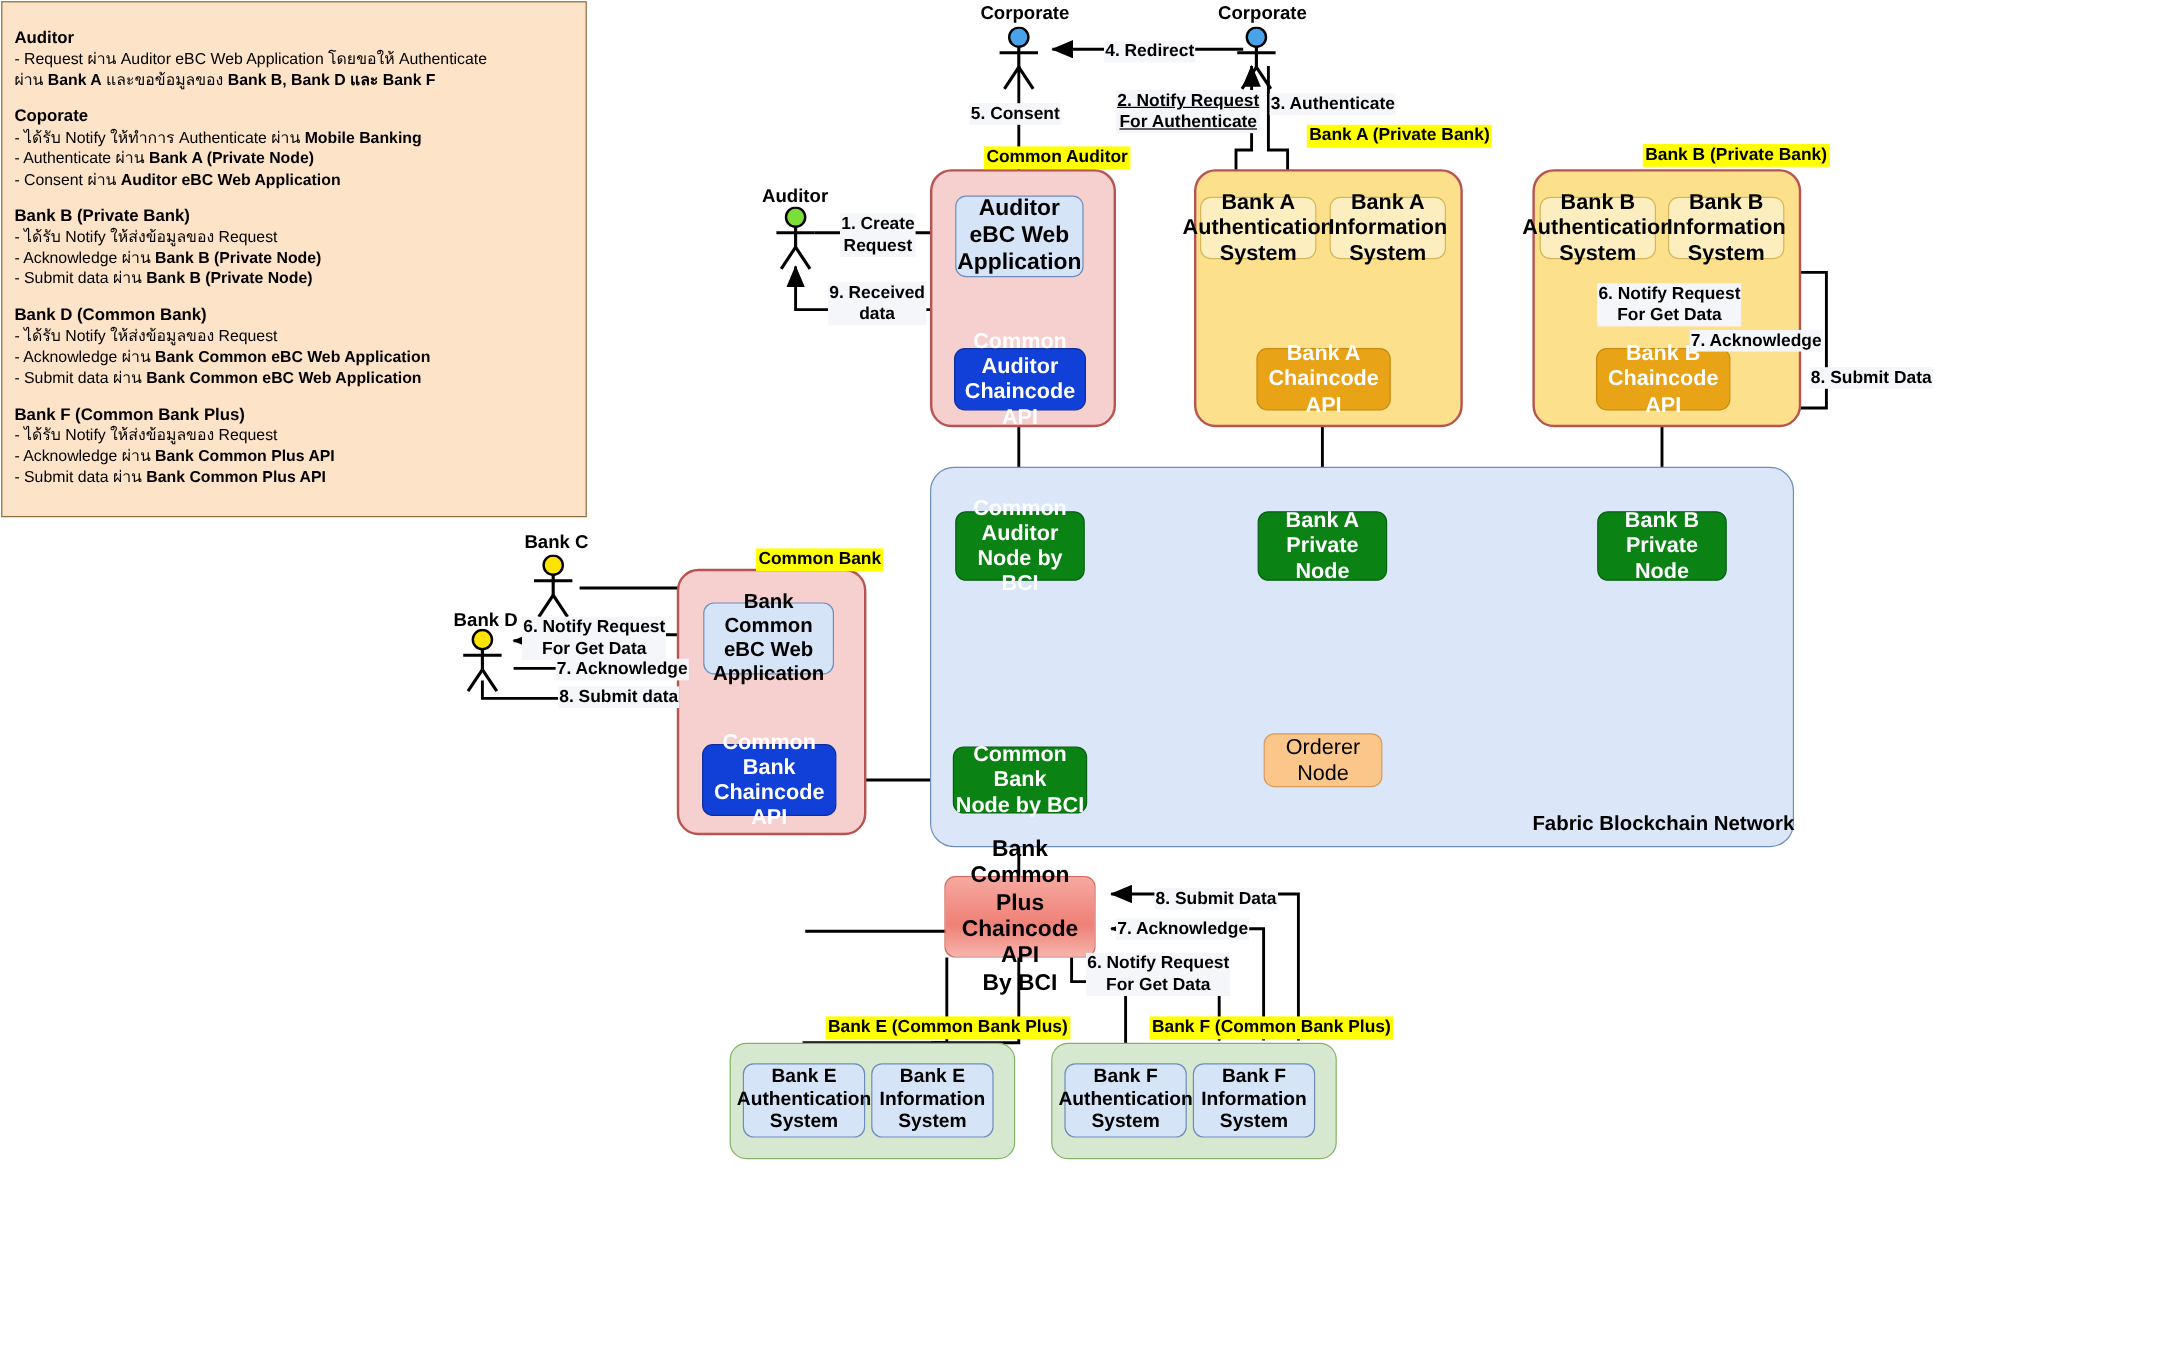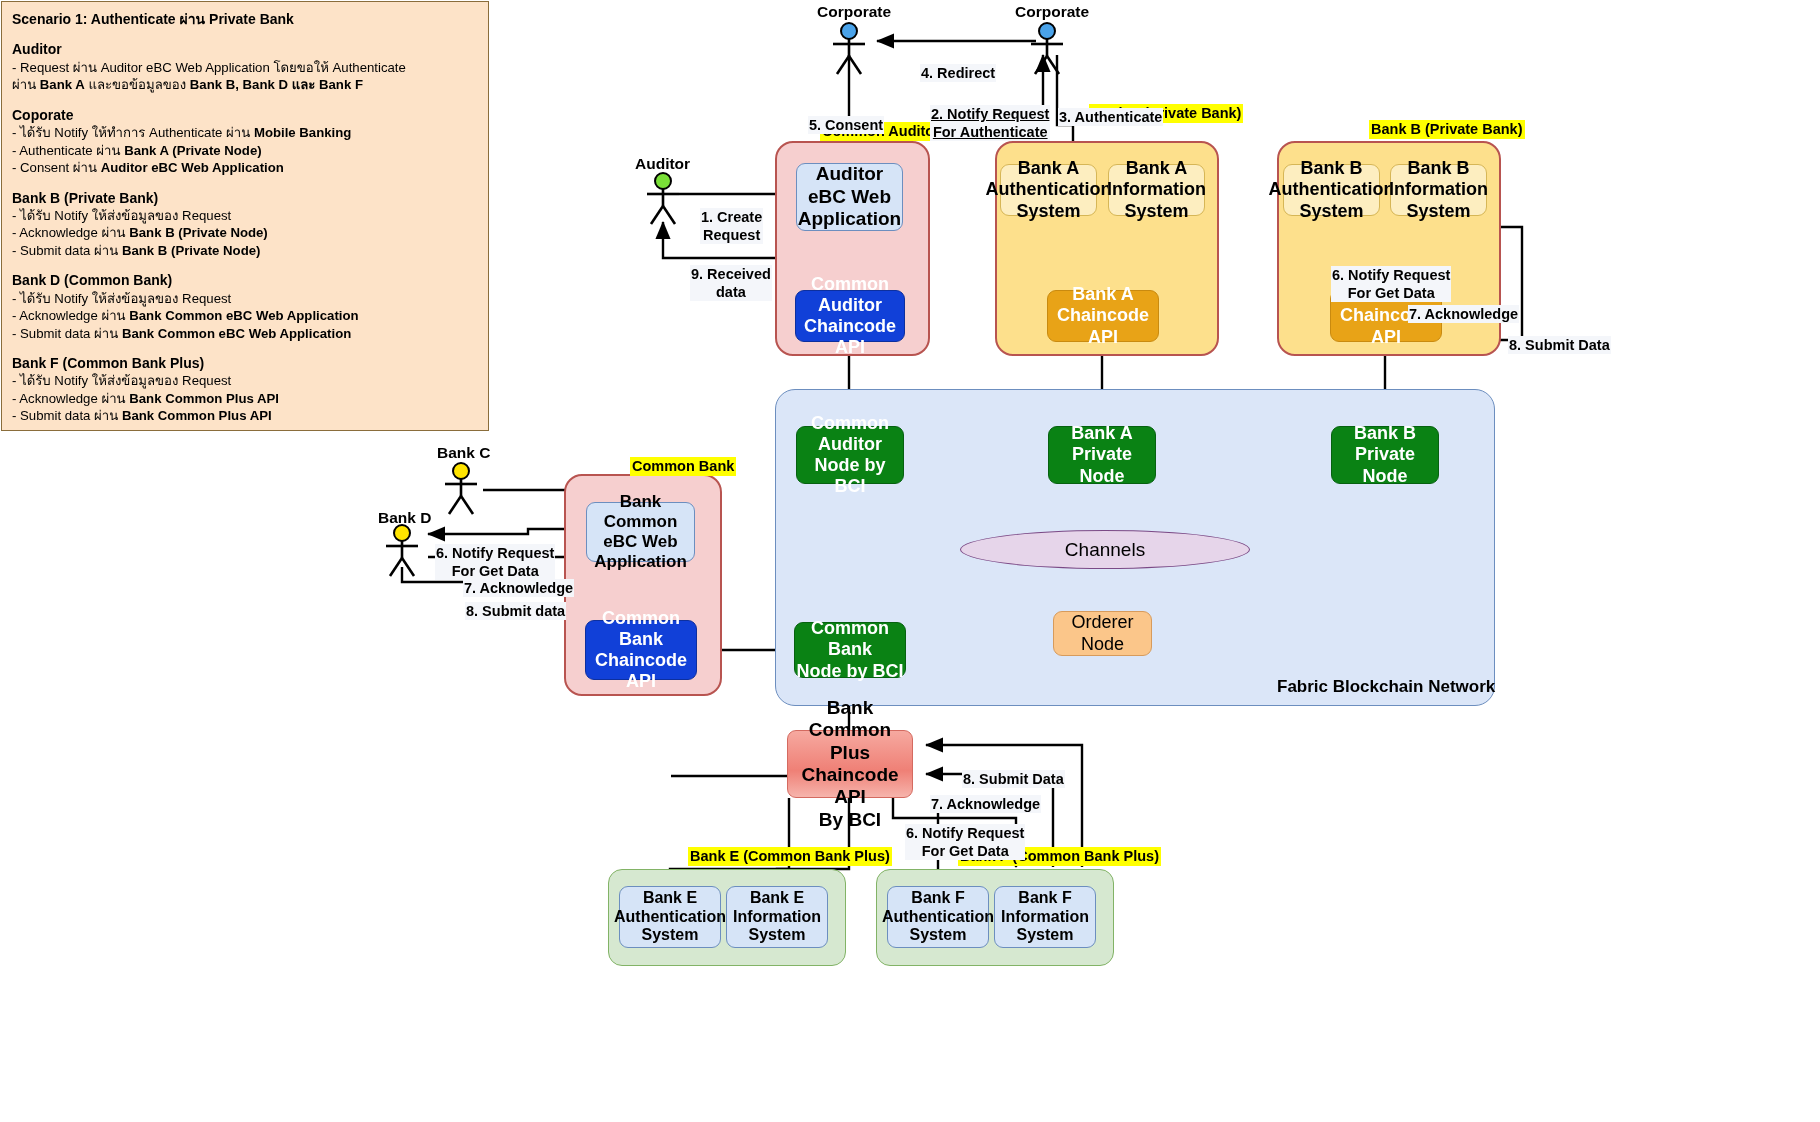--- a/index.html
+++ b/index.html
@@ -46,32 +46,31 @@
   .tag{position:absolute;background:#ffff00;color:#000;font-size:14.5px;font-weight:bold;
        padding:0 2px;white-space:nowrap;line-height:1.3;}
 
   
   .cap{position:absolute;font-size:15.5px;white-space:nowrap;line-height:1.25;}
   .cap.b{font-weight:bold;}
   .cap.net{font-size:17px;font-weight:bold;}
 
   
   .elab{position:absolute;font-size:14.5px;font-weight:bold;color:#000;
-        background:#f4f6fa;line-height:1.25;white-space:nowrap;padding:0 1px;text-align:center;margin-top:30px;}
+        background:#f4f6fa;line-height:1.25;white-space:nowrap;padding:0 1px;text-align:center;}
 
   
   .actor{position:absolute;width:46px;height:54px;}
 </style>
 </head>
 <body>
 
 <div id="stage">
 
   <div class="legend">
-    <div class="t">Scenario 1: Authenticate ผ่าน Private Bank</div>
     <div id="legend-body">
         <div class="sp"></div>
         <div class="h">Auditor</div>
         <div>- Request ผ่าน Auditor eBC Web Application โดยขอให้ Authenticate</div>
         <div>ผ่าน <b>Bank A</b> และขอข้อมูลของ <b>Bank B, Bank D และ Bank F</b></div>
         <div class="sp"></div>
         <div class="h">Coporate</div>
         <div>- ได้รับ Notify ให้ทำการ Authenticate ผ่าน <b>Mobile Banking</b></div>
         <div>- Authenticate ผ่าน <b>Bank A (Private Node)</b></div>
         <div>- Consent ผ่าน <b>Auditor eBC Web Application</b></div>
@@ -242,21 +241,20 @@
   <div class="nd orange" style="left:1047px;top:290px;width:112px;height:52px;">Bank A<br>Chaincode API</div>
 
   <div class="nd cream" style="left:1283px;top:164px;width:97px;height:52px;">Bank B<br>Authentication<br>System</div>
   <div class="nd cream" style="left:1390px;top:164px;width:97px;height:52px;">Bank B<br>Information<br>System</div>
   <div class="nd orange" style="left:1330px;top:290px;width:112px;height:52px;">Bank B<br>Chaincode API</div>
 
   <div class="nd dgreen" style="left:796px;top:426px;width:108px;height:58px;">Common<br>Auditor<br>Node by BCI</div>
   <div class="nd dgreen" style="left:1048px;top:426px;width:108px;height:58px;">Bank A<br>Private Node</div>
   <div class="nd dgreen" style="left:1331px;top:426px;width:108px;height:58px;">Bank B<br>Private Node</div>
 
-  <div class="ellipse" style="left:960px;top:530px;width:288px;height:37px;">Channels</div>
   <div class="nd peach" style="left:1053px;top:611px;width:99px;height:45px;">Orderer<br>Node</div>
   <div class="nd dgreen" style="left:794px;top:622px;width:112px;height:56px;">Common Bank<br>Node by BCI</div>
 
   <div class="nd plainblue" style="left:586px;top:502px;width:109px;height:60px;">Bank Common<br>eBC Web<br>Application</div>
   <div class="nd dblue" style="left:585px;top:620px;width:112px;height:60px;">Common<br>Bank<br>Chaincode API</div>
 
   <div class="nd redgrad" style="left:787px;top:730px;width:126px;height:68px;">Bank Common<br>Plus<br>Chaincode API<br>By BCI</div>
 
   <div class="nd plainblue" style="left:619px;top:886px;width:102px;height:62px;font-size:16px;">Bank E<br>Authentication<br>System</div>
   <div class="nd plainblue" style="left:726px;top:886px;width:102px;height:62px;font-size:16px;">Bank E<br>Information<br>System</div>

